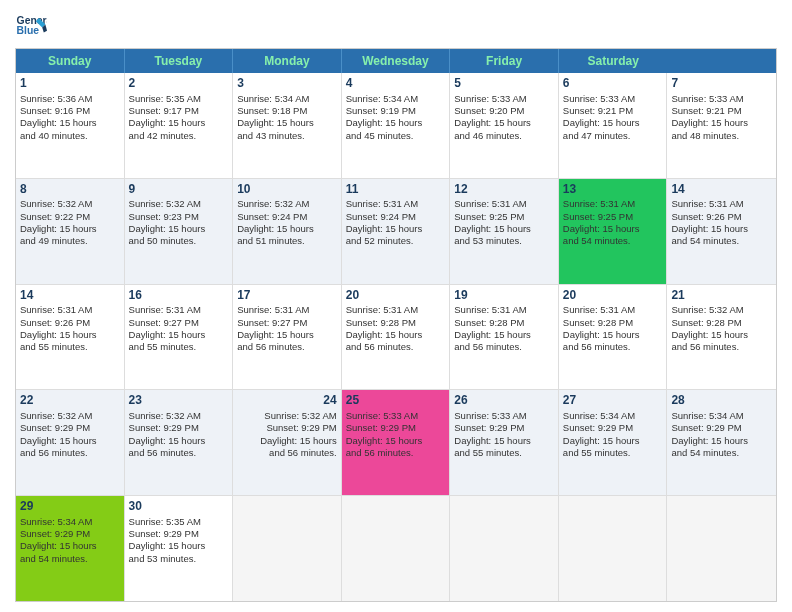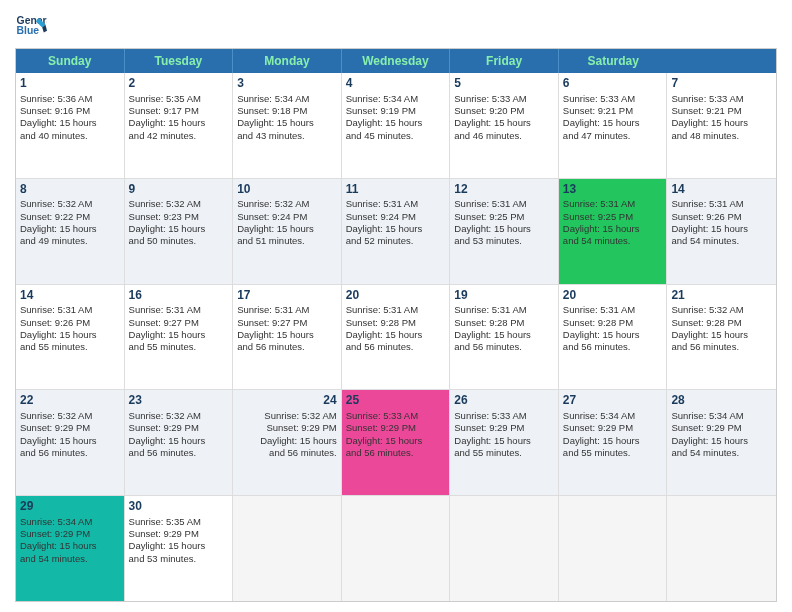--- a/index.html
+++ b/index.html
@@ -325,21 +325,21 @@
           </div>
           <div class="cal-cell" style="background: rgb(238, 242, 247);">
             <span class="day-num">28</span>
             <div style="white-space: pre-line;">Sunrise: 5:34 AM
 Sunset: 9:29 PM
 Daylight: 15 hours
 and 54 minutes.</div>
           </div>
         </div>
         <div class="cal-row">
-          <div class="cal-cell" style="background: #14b8a6;">
+          <div class="cal-cell" style="background: #84cc16;">
             <span class="day-num">29</span>
             <div style="white-space: pre-line;">Sunrise: 5:34 AM
 Sunset: 9:29 PM
 Daylight: 15 hours
 and 54 minutes.</div>
           </div>
           <div class="cal-cell" style="background: rgb(255, 255, 255);">
             <span class="day-num">30</span>
             <div style="white-space: pre-line;">Sunrise: 5:35 AM
 Sunset: 9:29 PM

